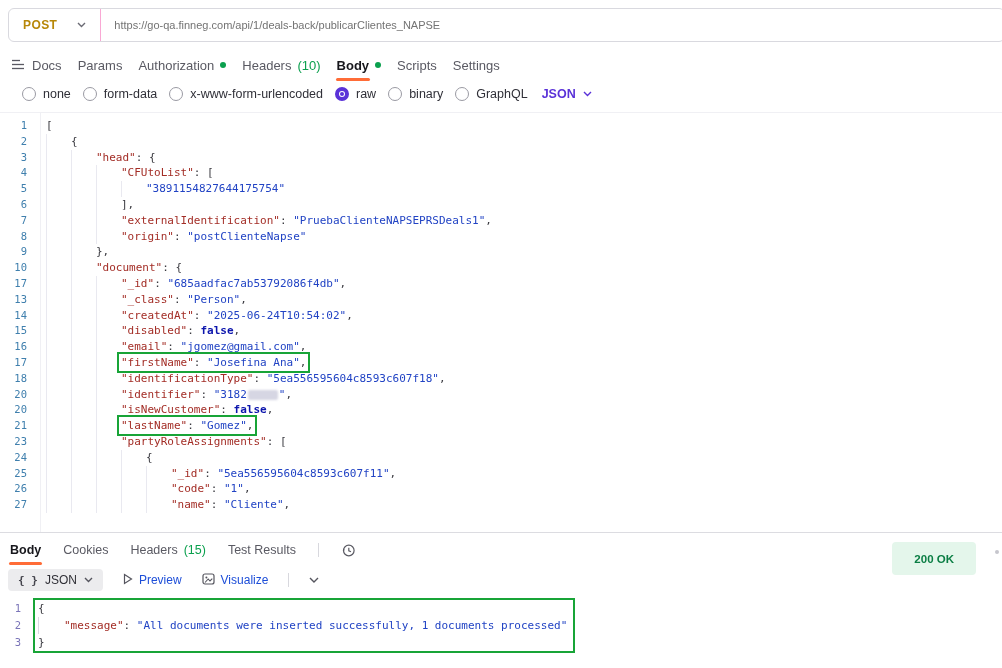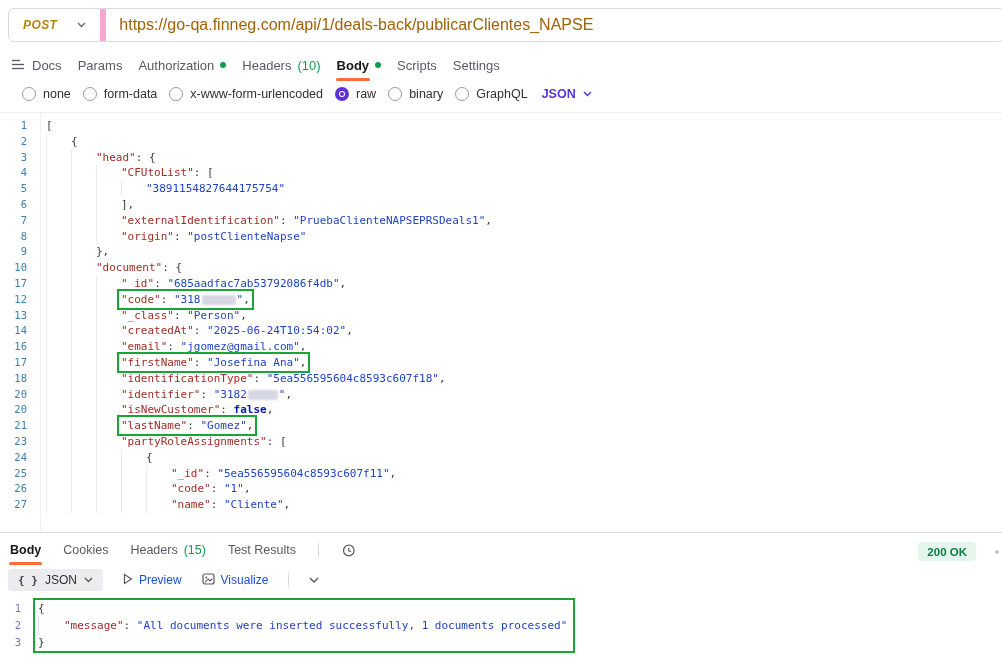--- a/index.html
+++ b/index.html
@@ -7,23 +7,23 @@
     --keycol:#a32d26; --strcol:#2143c4; --boolcol:#0d16ad; --punct:#3a3a40;
     --gutter:#3f7fad; --respgutter:#7a74b8; --boxgreen:#18a437;
     --badgebg:#e4f6eb; --badgetext:#0b7e44;
   }
   *{margin:0;padding:0;box-sizing:border-box;}
   html,body{width:1002px;height:668px;background:#fff;overflow:hidden;}
   body{font-family:"Liberation Sans",sans-serif;color:#2b2b31;position:relative;}
 
   
   .url-bar{position:absolute;left:8px;top:8px;right:-3px;height:34px;border:1px solid #d9d9df;border-radius:6px;display:flex;align-items:center;background:#fff;}
-  .method{display:flex;align-items:center;gap:20px;padding:0 14px 0 14px;height:100%;border-right:6px solid #f9a8d4;cursor:pointer;font-style:italic;}
+  .method{display:flex;align-items:center;gap:20px;padding:0 14px 0 14px;height:100%;border-right:1px solid #f9a8d4;cursor:pointer;}
   .method .m-lbl{font-size:12px;font-weight:700;letter-spacing:.4px;color:var(--post);}
-  .url-text{padding-left:13px;font-size:16px;color:#a16207;white-space:nowrap;}
+  .url-text{padding-left:13px;font-size:11px;color:#737373;white-space:nowrap;}
   .chev{width:9px;height:6px;display:inline-block;}
   .chev svg{display:block;}
 
   
   .req-tabs{position:absolute;left:12px;top:52px;height:26px;display:flex;gap:16px;align-items:center;font-size:13px;color:#5a5a63;}
   .tab{display:flex;align-items:center;gap:6px;cursor:pointer;}
   .tab .lbl{position:relative;}
   .tab.active{color:#17171c;font-weight:600;align-items:center;}
   .tab.active .lbl::after{content:"";position:absolute;left:-1px;right:-1px;bottom:-8px;height:3px;background:var(--orange);border-radius:2px;}
   .dot{width:6px;height:6px;border-radius:50%;background:var(--green);display:inline-block;}
@@ -50,21 +50,21 @@
   .tok-p{color:var(--punct);}
   .tok-b{color:var(--boolcol);font-weight:700;}
   .redact{display:inline-block;height:10px;background:#d6d6e3;border-radius:2px;filter:blur(1.2px);vertical-align:middle;margin:0 1px;}
   .gbox{outline:2px solid var(--boxgreen);outline-offset:2px;}
 
   
   .resp-sep{position:absolute;left:0;top:532px;right:0;border-top:1px solid #dcdce1;}
   .resp-tabs{position:absolute;left:10px;top:538px;height:24px;display:flex;gap:22px;align-items:center;font-size:12.5px;color:#5a5a63;}
   .vdiv{width:1px;height:14px;background:#d8d8de;}
   .hist-ico{color:#5a5a63;display:flex;align-items:center;cursor:pointer;}
-  .status-badge{position:absolute;right:26px;top:542px;height:19px;display:flex;align-items:center;padding:0 9px;background:var(--badgebg);color:var(--badgetext);font-size:11.5px;font-weight:700;border-radius:4px;}
+  .status-badge{position:absolute;right:26px;top:542px;height:33px;display:flex;align-items:center;padding:0 22px;background:var(--badgebg);color:var(--badgetext);font-size:11.5px;font-weight:700;border-radius:4px;}
   .edge-dot{position:absolute;right:3px;top:550px;width:4px;height:4px;border-radius:50%;background:#c6c6cd;}
 
   .resp-toolbar{position:absolute;left:8px;top:567px;height:26px;display:flex;gap:20px;align-items:center;font-size:12px;color:#45454d;}
   .json-btn{display:flex;align-items:center;gap:7px;background:#ececee;border-radius:4px;padding:4px 10px;color:#2f2f36;cursor:pointer;}
   .json-btn .braces{font-family:"DejaVu Sans Mono",monospace;font-size:11px;font-weight:700;color:#44444c;}
   .tool-item{display:flex;align-items:center;gap:6px;cursor:pointer;color:#1d4ed8;}
 
   .resp-body{position:absolute;left:0;top:594px;right:0;bottom:0;font-family:"DejaVu Sans Mono",monospace;font-size:11px;line-height:17px;padding-top:6px;}
   .resp-body .cline{height:17px;}
   .resp-body .ln{width:30px;padding-right:9px;color:var(--respgutter);line-height:17px;}
@@ -162,23 +162,23 @@
     <div class="cline"><span class="ln">2</span><span class="ccode"><span class="ind"></span><span class="tok-p">{</span></span></div>
     <div class="cline"><span class="ln">3</span><span class="ccode"><span class="ind"></span><span class="ind"></span><span class="tok-k">"head"</span><span class="tok-p">: {</span></span></div>
     <div class="cline"><span class="ln">4</span><span class="ccode"><span class="ind"></span><span class="ind"></span><span class="ind"></span><span class="tok-k">"CFUtoList"</span><span class="tok-p">: [</span></span></div>
     <div class="cline"><span class="ln">5</span><span class="ccode"><span class="ind"></span><span class="ind"></span><span class="ind"></span><span class="ind"></span><span class="tok-s">"3891154827644175754"</span></span></div>
     <div class="cline"><span class="ln">6</span><span class="ccode"><span class="ind"></span><span class="ind"></span><span class="ind"></span><span class="tok-p">],</span></span></div>
     <div class="cline"><span class="ln">7</span><span class="ccode"><span class="ind"></span><span class="ind"></span><span class="ind"></span><span class="tok-k">"externalIdentification"</span><span class="tok-p">: </span><span class="tok-s">"PruebaClienteNAPSEPRSDeals1"</span><span class="tok-p">,</span></span></div>
     <div class="cline"><span class="ln">8</span><span class="ccode"><span class="ind"></span><span class="ind"></span><span class="ind"></span><span class="tok-k">"origin"</span><span class="tok-p">: </span><span class="tok-s">"postClienteNapse"</span></span></div>
     <div class="cline"><span class="ln">9</span><span class="ccode"><span class="ind"></span><span class="ind"></span><span class="tok-p">},</span></span></div>
     <div class="cline"><span class="ln">10</span><span class="ccode"><span class="ind"></span><span class="ind"></span><span class="tok-k">"document"</span><span class="tok-p">: {</span></span></div>
     <div class="cline"><span class="ln">17</span><span class="ccode"><span class="ind"></span><span class="ind"></span><span class="ind"></span><span class="tok-k">"_id"</span><span class="tok-p">: </span><span class="tok-s">"685aadfac7ab53792086f4db"</span><span class="tok-p">,</span></span></div>
-    <div class="cline"><span class="ln">12</span><span class="ccode"><span class="ind"></span><span class="ind"></span><span class="ind"></span><span class="gbox"><span class="tok-k">"code"</span><span class="tok-p">: </span><span class="tok-s">"318</span><span class="redact" style="width: 34px;"></span><span class="tok-s">"</span><span class="tok-p">,</span></span></span></div>
     <div class="cline"><span class="ln">13</span><span class="ccode"><span class="ind"></span><span class="ind"></span><span class="ind"></span><span class="tok-k">"_class"</span><span class="tok-p">: </span><span class="tok-s">"Person"</span><span class="tok-p">,</span></span></div>
     <div class="cline"><span class="ln">14</span><span class="ccode"><span class="ind"></span><span class="ind"></span><span class="ind"></span><span class="tok-k">"createdAt"</span><span class="tok-p">: </span><span class="tok-s">"2025-06-24T10:54:02"</span><span class="tok-p">,</span></span></div>
+    <div class="cline"><span class="ln">15</span><span class="ccode"><span class="ind"></span><span class="ind"></span><span class="ind"></span><span class="tok-k">"disabled"</span><span class="tok-p">: </span><span class="tok-b">false</span><span class="tok-p">,</span></span></div>
     <div class="cline"><span class="ln">16</span><span class="ccode"><span class="ind"></span><span class="ind"></span><span class="ind"></span><span class="tok-k">"email"</span><span class="tok-p">: </span><span class="tok-s">"jgomez@gmail.com"</span><span class="tok-p">,</span></span></div>
     <div class="cline"><span class="ln">17</span><span class="ccode"><span class="ind"></span><span class="ind"></span><span class="ind"></span><span class="gbox"><span class="tok-k">"firstName"</span><span class="tok-p">: </span><span class="tok-s">"Josefina Ana"</span><span class="tok-p">,</span></span></span></div>
     <div class="cline"><span class="ln">18</span><span class="ccode"><span class="ind"></span><span class="ind"></span><span class="ind"></span><span class="tok-k">"identificationType"</span><span class="tok-p">: </span><span class="tok-s">"5ea556595604c8593c607f18"</span><span class="tok-p">,</span></span></div>
     <div class="cline"><span class="ln">20</span><span class="ccode"><span class="ind"></span><span class="ind"></span><span class="ind"></span><span class="tok-k">"identifier"</span><span class="tok-p">: </span><span class="tok-s">"3182</span><span class="redact" style="width: 30px;"></span><span class="tok-s">"</span><span class="tok-p">,</span></span></div>
     <div class="cline"><span class="ln">20</span><span class="ccode"><span class="ind"></span><span class="ind"></span><span class="ind"></span><span class="tok-k">"isNewCustomer"</span><span class="tok-p">: </span><span class="tok-b">false</span><span class="tok-p">,</span></span></div>
     <div class="cline"><span class="ln">21</span><span class="ccode"><span class="ind"></span><span class="ind"></span><span class="ind"></span><span class="gbox"><span class="tok-k">"lastName"</span><span class="tok-p">: </span><span class="tok-s">"Gomez"</span><span class="tok-p">,</span></span></span></div>
     <div class="cline"><span class="ln">23</span><span class="ccode"><span class="ind"></span><span class="ind"></span><span class="ind"></span><span class="tok-k">"partyRoleAssignments"</span><span class="tok-p">: [</span></span></div>
     <div class="cline"><span class="ln">24</span><span class="ccode"><span class="ind"></span><span class="ind"></span><span class="ind"></span><span class="ind"></span><span class="tok-p">{</span></span></div>
     <div class="cline"><span class="ln">25</span><span class="ccode"><span class="ind"></span><span class="ind"></span><span class="ind"></span><span class="ind"></span><span class="ind"></span><span class="tok-k">"_id"</span><span class="tok-p">: </span><span class="tok-s">"5ea556595604c8593c607f11"</span><span class="tok-p">,</span></span></div>
     <div class="cline"><span class="ln">26</span><span class="ccode"><span class="ind"></span><span class="ind"></span><span class="ind"></span><span class="ind"></span><span class="ind"></span><span class="tok-k">"code"</span><span class="tok-p">: </span><span class="tok-s">"1"</span><span class="tok-p">,</span></span></div>

